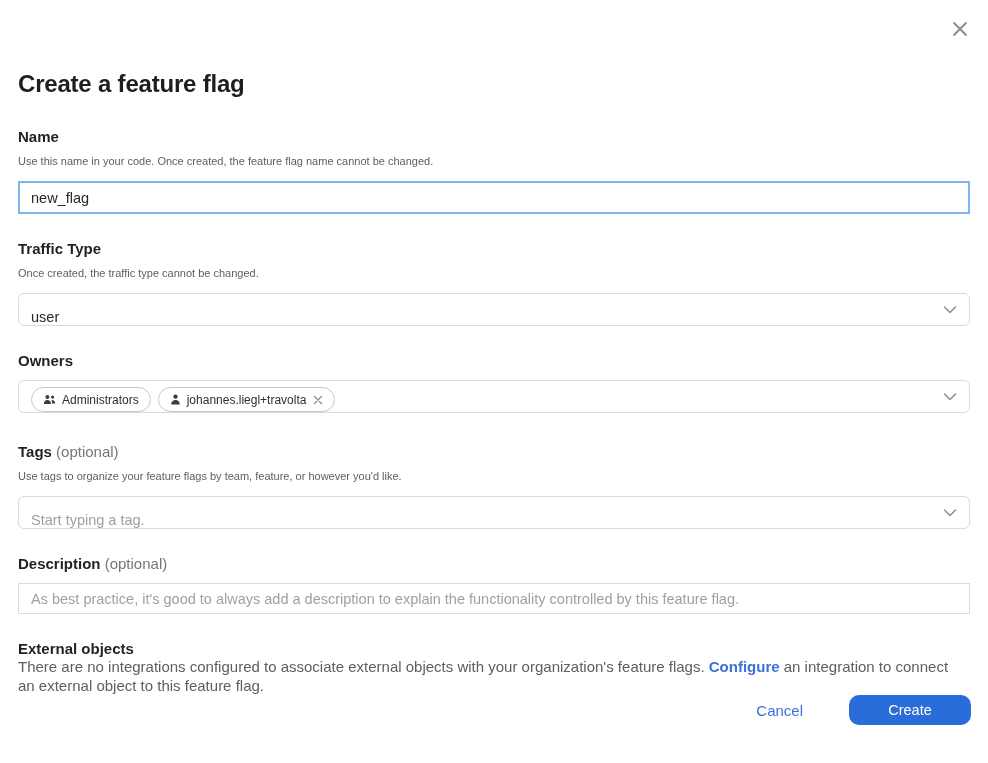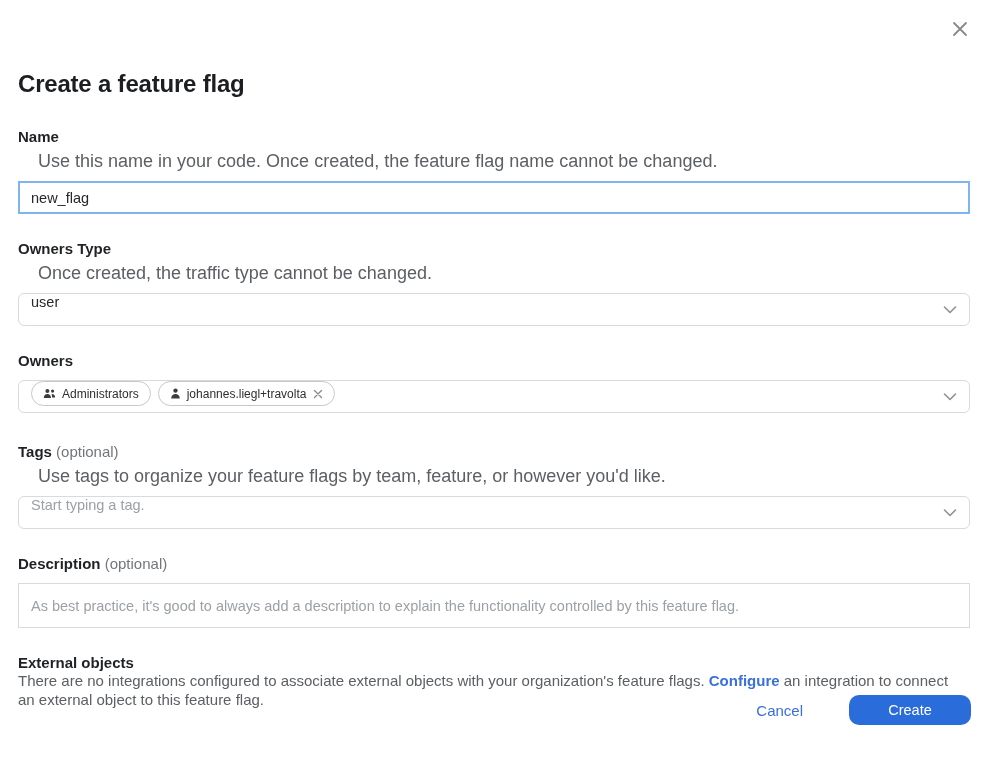--- a/index.html
+++ b/index.html
@@ -29,38 +29,38 @@
 
   .field { margin-top: 25px; }
   .field-name { margin-top: 28px; }
   .field-tags { margin-top: 29px; }
 
   .label {
     font-size: 15px; font-weight: 700; color: #1f2124; line-height: 19px;
   }
   .optional { font-weight: 400; color: #73777b; }
   .helper {
-    font-size: 18px; font-weight: 400; color: #5c6064;
-    margin-top: 6px; line-height: 19px; margin-left: 20px;
+    font-size: 11px; font-weight: 400; color: #5c6064;
+    margin-top: 6px; line-height: 19px;
   }
 
   .text-input {
     display: block; margin-top: 10px; width: 952px; height: 33px;
     border: 1px solid #d8dadd; border-radius: 0;
     padding: 0 12px; font-size: 14.5px; color: #26282b;
     font-family: "Liberation Sans", sans-serif;
     background: #fff; outline: none;
   }
   .text-input::placeholder { color: #9ba1a6; opacity: 1; }
   .text-input.focused { border: 2px solid #7fb5ef; padding: 0 11px; }
 
   .select-box {
     position: relative; margin-top: 10px; width: 952px; height: 33px;
     border: 1px solid #d8dadd; border-radius: 6px; background: #fff;
-    display: flex; align-items: flex-start; padding: 0 12px;
+    display: flex; align-items: flex-end; padding: 0 12px;
     font-size: 14.5px; color: #26282b; cursor: pointer;
   }
   .select-box .chevron { position: absolute; right: 12px; top: 50%; transform: translateY(-50%); display: flex; }
 
   .chips-row { display: flex; align-items: center; gap: 7px; }
   .chip {
     display: inline-flex; align-items: center; gap: 6px;
     height: 25px; padding: 0 11px;
     border: 1px solid #c6c9cc; border-radius: 999px;
     background: #fff; font-size: 12px; color: #2d2f31;
@@ -110,21 +110,21 @@
 
   <h1 class="title">Create a feature flag</h1>
 
   <div class="field field-name">
     <div class="label">Name</div>
     <div class="helper">Use this name in your code. Once created, the feature flag name cannot be changed.</div>
     <input class="text-input focused" type="text" autofocus="" value="new_flag" style="">
   </div>
 
   <div class="field">
-    <div class="label">Owners Type</div>
+    <div class="label">Traffic Type</div>
     <div class="helper">Once created, the traffic type cannot be changed.</div>
     <div class="select-box">
       <span>user</span>
       <span class="chevron">
         <svg width="14" height="9" viewBox="0 0 14 9">
             <path d="M1.5 1.5 L7 7 L12.5 1.5" stroke="#8d9196" stroke-width="1.6" fill="none" stroke-linecap="round" stroke-linejoin="round"></path>
           </svg>
       </span>
     </div>
   </div>
@@ -181,21 +181,21 @@
           </svg>
       </span>
     </div>
   </div>
 
   <div class="field">
     <div class="label">
       <span>Description</span>
       <span class="optional">(optional)</span>
     </div>
-    <input class="text-input" type="text" style="height: 45px;" placeholder="As best practice, it's good to always add a description to explain the functionality controlled by this feature flag.">
+    <input class="text-input" type="text" style="height: 31px;" placeholder="As best practice, it's good to always add a description to explain the functionality controlled by this feature flag.">
   </div>
 
   <div class="field">
     <div class="label">External objects</div>
     <div class="ext-text">
       <span>There are no integrations configured to associate external objects with your organization's feature flags. </span><a class="link">Configure</a><span> an integration to connect an external object to this feature flag.</span>
     </div>
   </div>
 
   <div class="footer">

